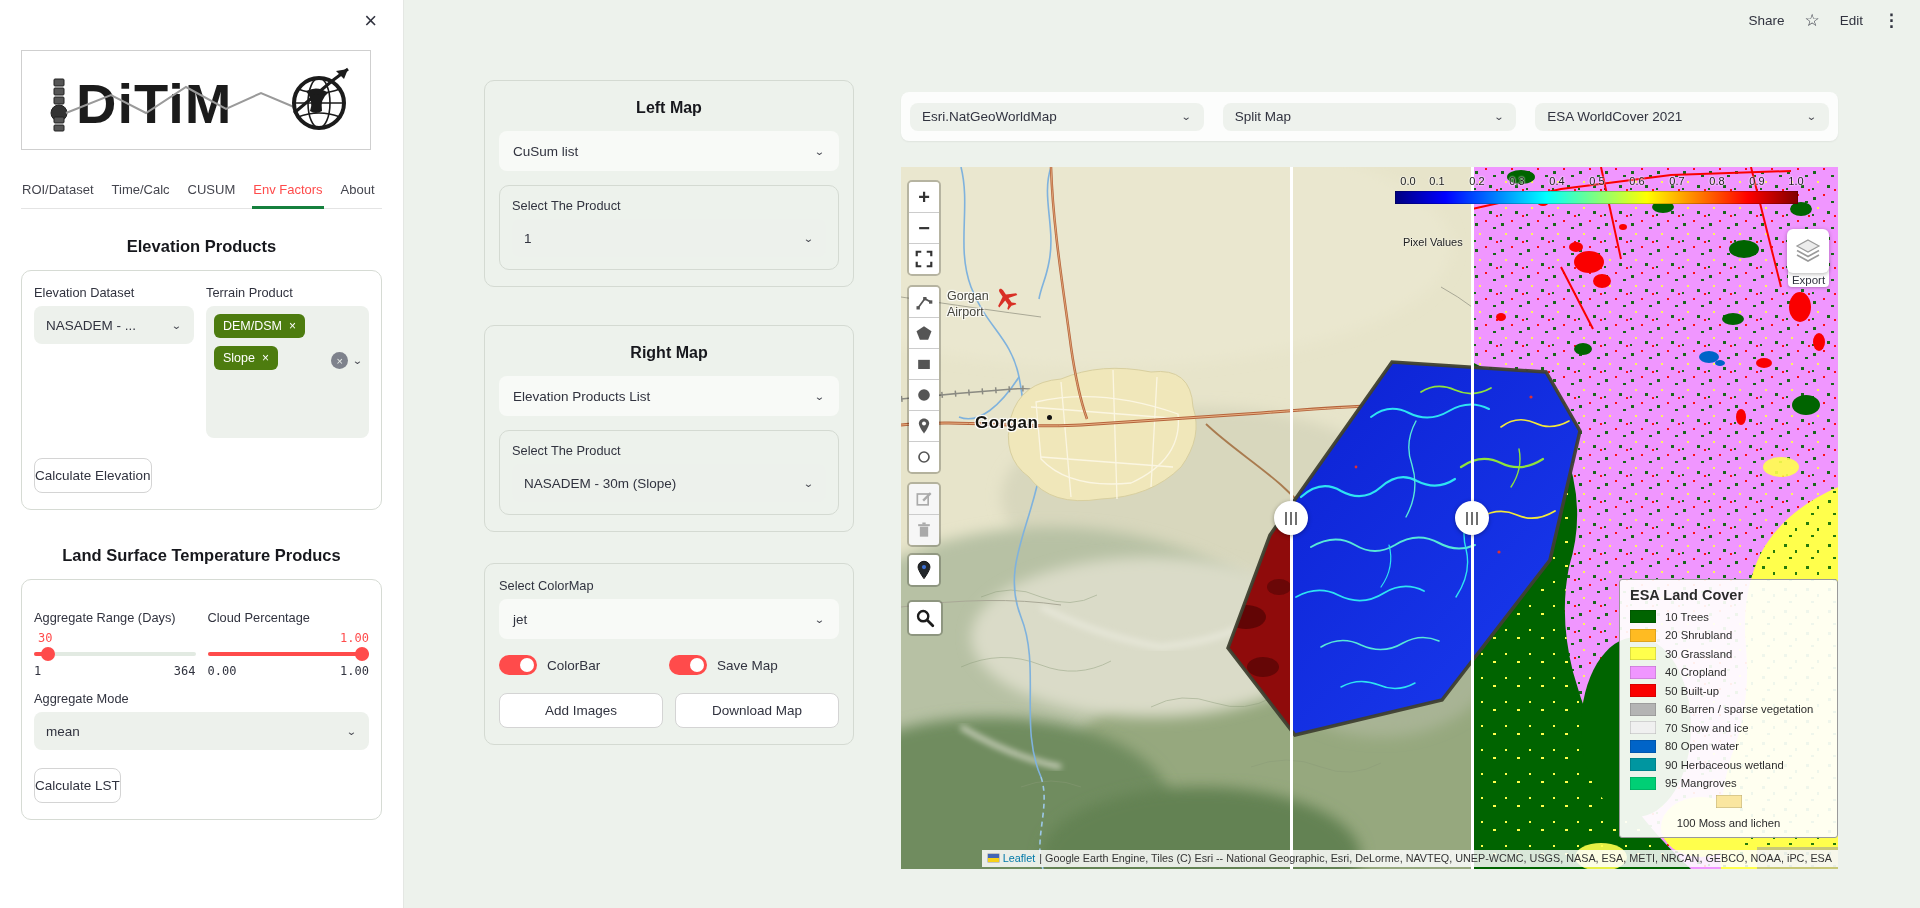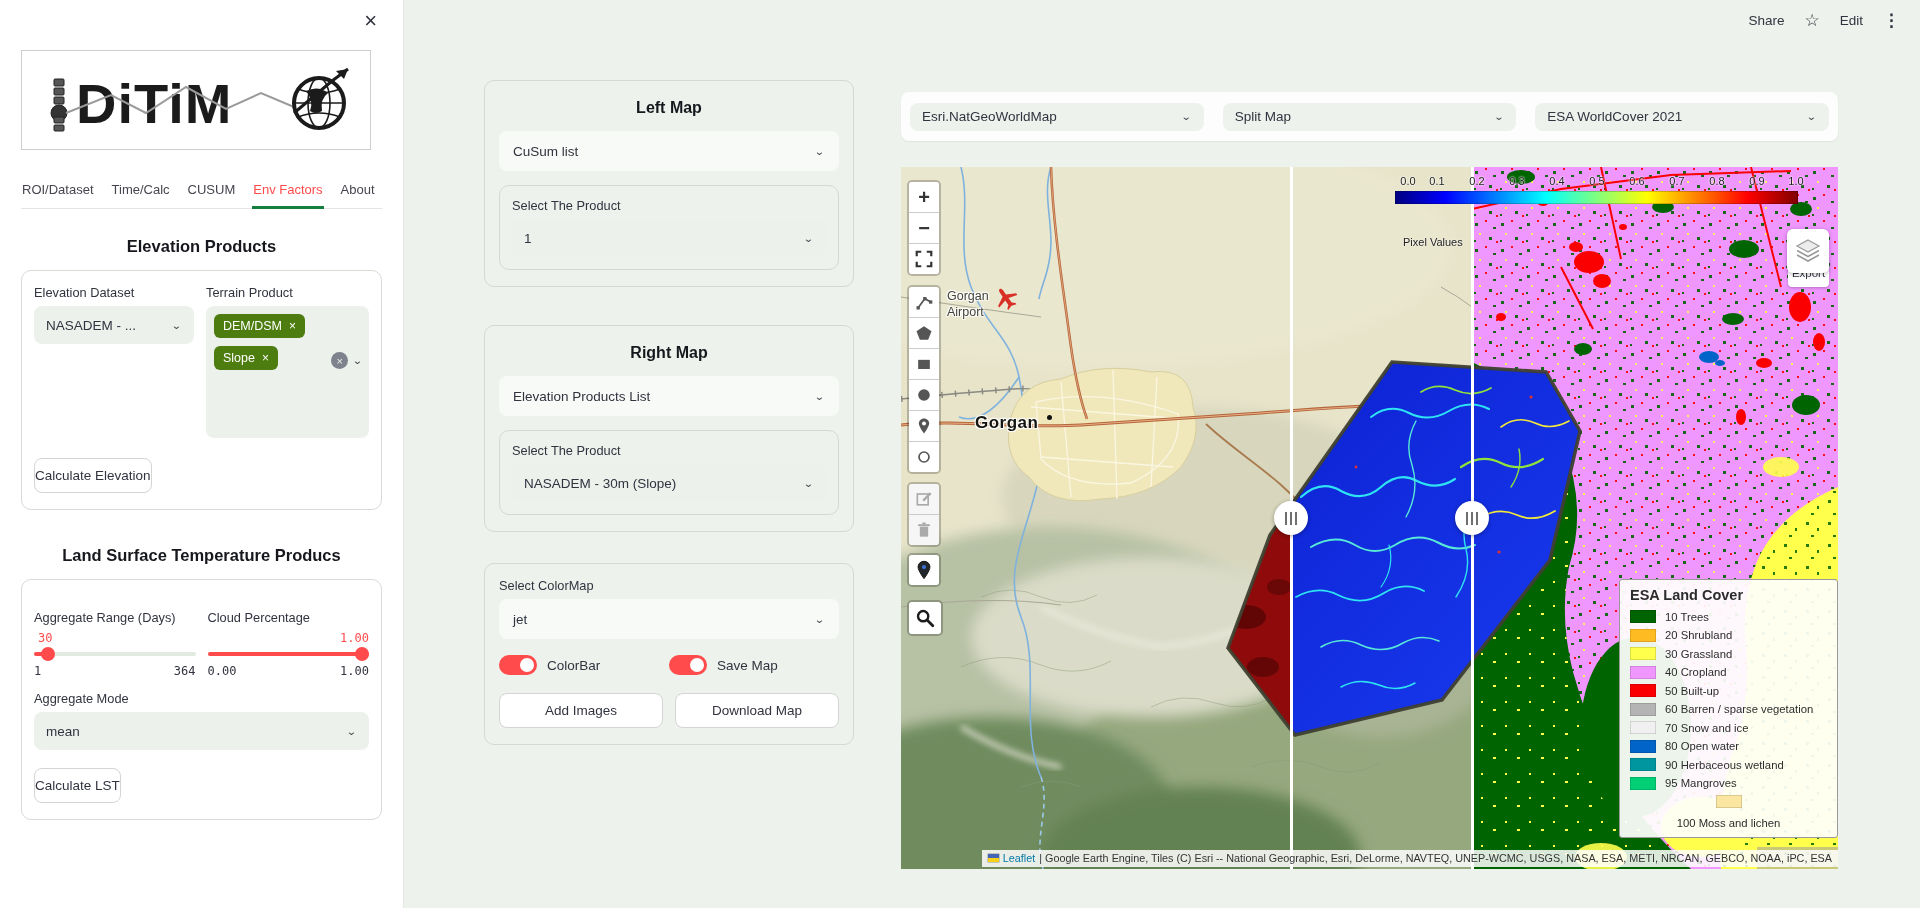--- a/index.html
+++ b/index.html
@@ -83,21 +83,21 @@
   .cbar .pv{position:absolute;top:32px;left:8px;font-size:11px;color:#222;text-shadow:0 0 2px #fff;margin-top:29px;}
   .maplabel{position:absolute;color:#44443c;font-size:12.5px;line-height:1.25;z-index:20;
             text-shadow:1px 1px 1px #fff,-1px -1px 1px #fff,1px -1px 1px #fff,-1px 1px 1px #fff;}
   .citylabel{position:absolute;color:#15150f;font-size:17px;font-weight:bold;letter-spacing:.5px;z-index:20;
              text-shadow:1px 1px 1px #fff,-1px -1px 1px #fff,1px -1px 1px #fff,-1px 1px 1px #fff;}
   .citydot{position:absolute;width:5px;height:5px;border-radius:50%;background:#111;z-index:20;}
   .layers-ctl{position:absolute;left:886px;top:62px;width:42px;height:44px;background:#fff;border-radius:6px;
               z-index:42;box-shadow:0 1px 4px rgba(0,0,0,.3);display:flex;align-items:center;justify-content:center;}
   .export-btn{position:absolute;left:887px;top:92px;width:41px;height:28px;background:#fff;border-radius:4px;
               z-index:41;box-shadow:0 1px 3px rgba(0,0,0,.25);display:flex;align-items:flex-end;
-              justify-content:center;font-size:11.5px;color:#31333f;padding-bottom:8px;box-sizing:border-box;}
+              justify-content:center;font-size:11.5px;color:#31333f;padding-bottom:1px;box-sizing:border-box;}
   .legend{position:absolute;left:718px;top:412px;width:219px;box-sizing:border-box;background:rgba(255,255,253,.93);
           border:1px solid #9a9a9a;border-radius:3px;padding:7px 10px 8px;z-index:36;}
   .legend h4{margin:0 0 7px;font-size:14.5px;color:#2c2c2c;}
   .lg-row{display:flex;align-items:center;gap:9px;margin-bottom:5.5px;}
   .lg-sw{width:26px;height:13px;flex:none;box-shadow:inset 0 0 0 .5px rgba(0,0,0,.25);}
   .lg-row span{font-size:11.3px;color:#2c2c2c;white-space:nowrap;}
   .attr{position:absolute;right:0;bottom:2px;background:rgba(255,255,255,.85);font-size:10.8px;color:#333;
         padding:2px 6px 3px;z-index:36;white-space:nowrap;display:flex;align-items:center;gap:4px;justify-content:flex-end;}
   .attr a{color:#0078a8;text-decoration:none;}
   .flag{display:inline-block;width:11px;height:8px;background:linear-gradient(#4266b5 50%,#f7d117 50%);

